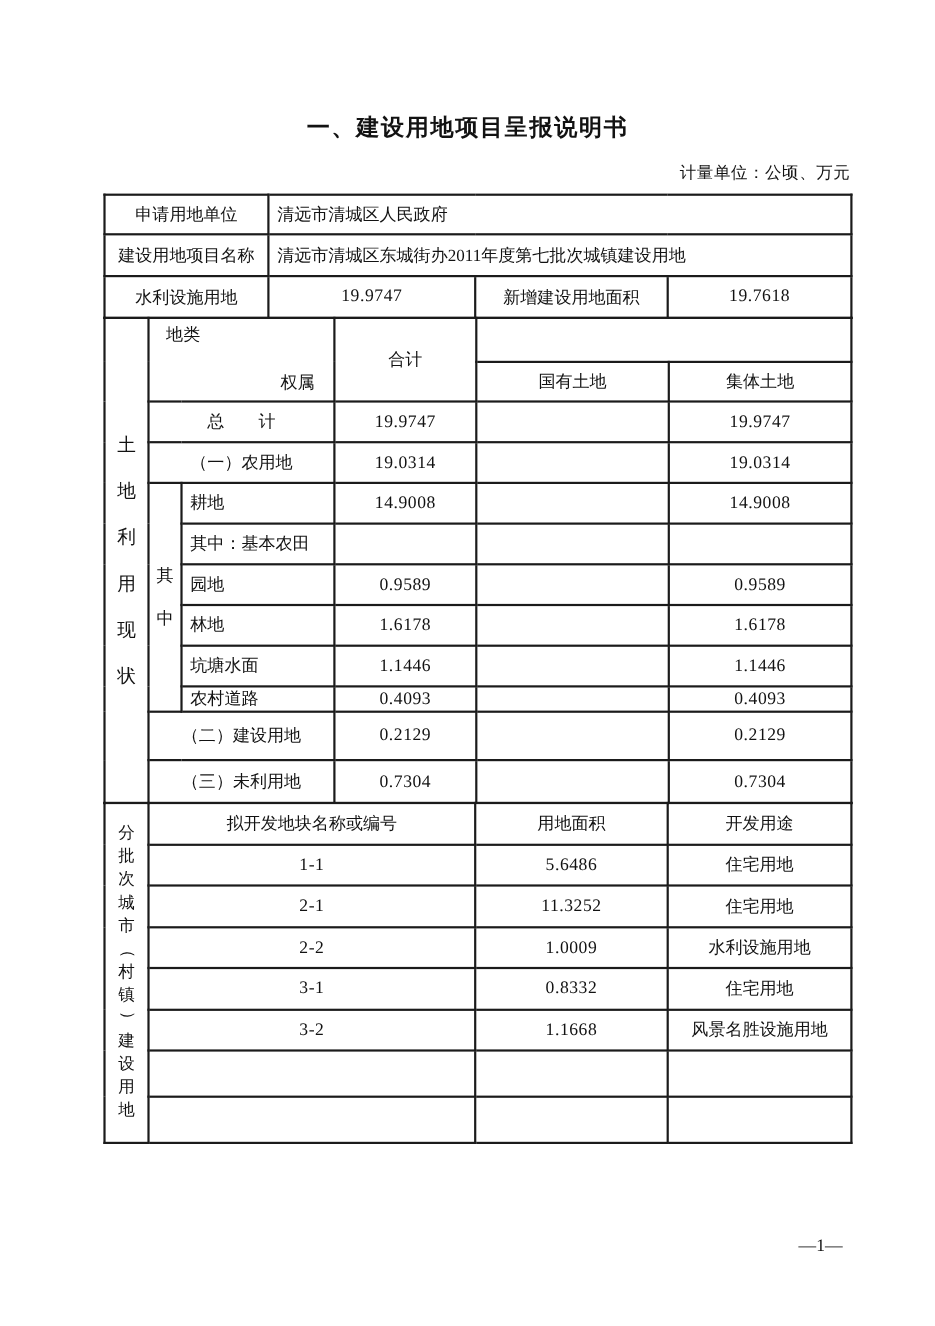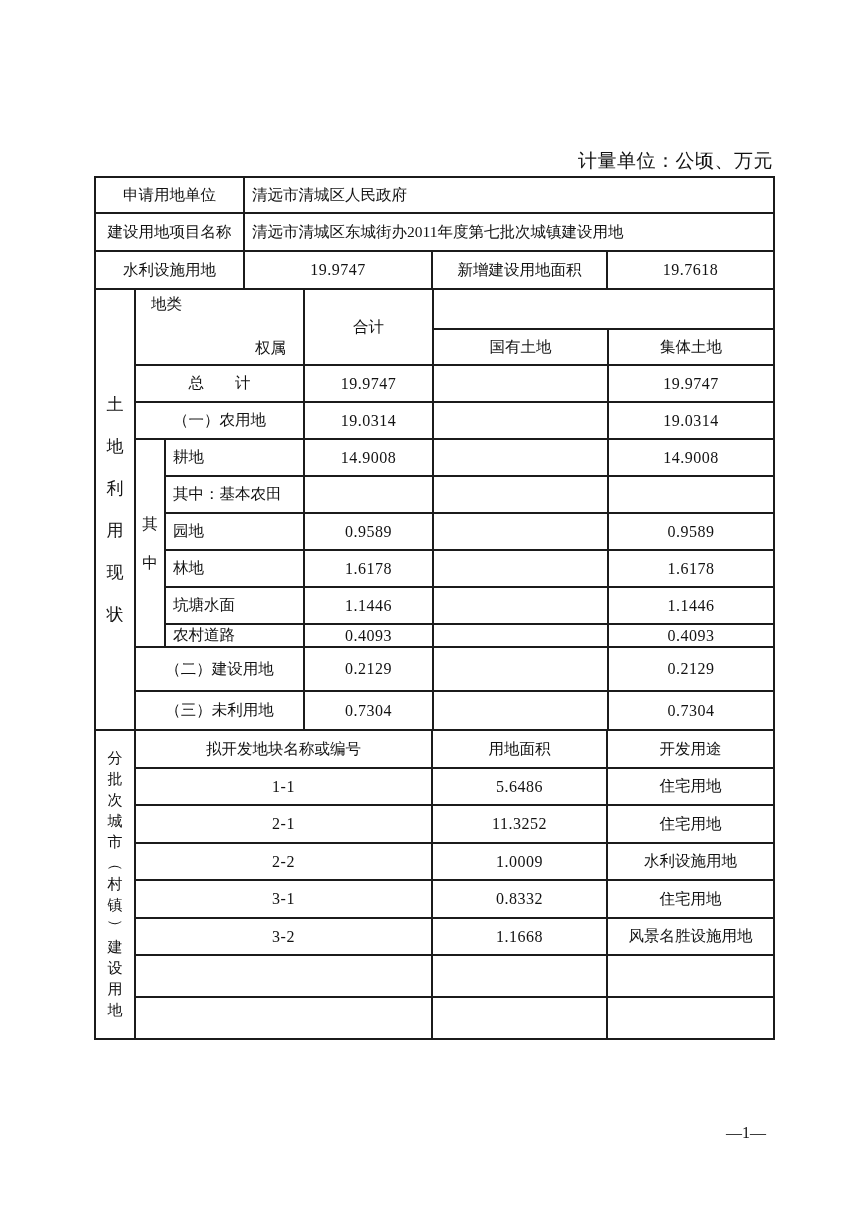--- a/index.html
+++ b/index.html
@@ -8,21 +8,21 @@
     position:relative; width:850px; height:1205px; background:#ffffff;
     font-family:"Liberation Serif","DejaVu Serif",serif; color:#121212;
     overflow:hidden;
   }
   .title {
     position:absolute; top:102px; left:0; width:100%; text-align:center;
     font-family:"Liberation Sans","DejaVu Sans",sans-serif;
     font-weight:bold; font-size:21px; letter-spacing:1.5px;
   }
   .unit-note {
-    position:absolute; top:148px; right:77px; font-size:19px; letter-spacing:0.5px;
+    position:absolute; top:148px; right:77px; font-size:15px; letter-spacing:0.5px;
   }
   .tables { position:absolute; left:94px; top:176px; width:679px; }
   table { border-collapse:collapse; table-layout:fixed; width:679px; }
   table.tb, table.tc { margin-top:-2px; }
   td {
     border:2px solid #1b1b1b; text-align:center; vertical-align:middle;
     font-size:15.5px; padding:0; overflow:hidden; background:#ffffff;
   }
   td.tleft { text-align:left; padding-left:7px;border-radius:13px; }
   .num { font-size:16px; letter-spacing:0.5px; }
@@ -43,20 +43,21 @@
   .diag-svg line { stroke:#1b1b1b; stroke-width:1.8; }
   .diag-top { position:absolute; top:11px; right:17px; font-size:15.5px; }
   .diag-bottom { position:absolute; bottom:12px; left:15px; font-size:15.5px; }
   .page-number { position:absolute; top:1124px; left:710px; width:72px; text-align:center; font-size:16px; }
 </style>
 </head>
 <body>
 
 <div class="page">
 
+  <div class="title">一、建设用地项目呈报说明书</div>
   <div class="unit-note">计量单位：公顷、万元</div>
 
   <div class="tables">
 
     <table class="ta">
       <colgroup>
           <col style="width:149px">
           <col style="width:188px">
           <col style="width:175px">
           <col style="width:167px">

